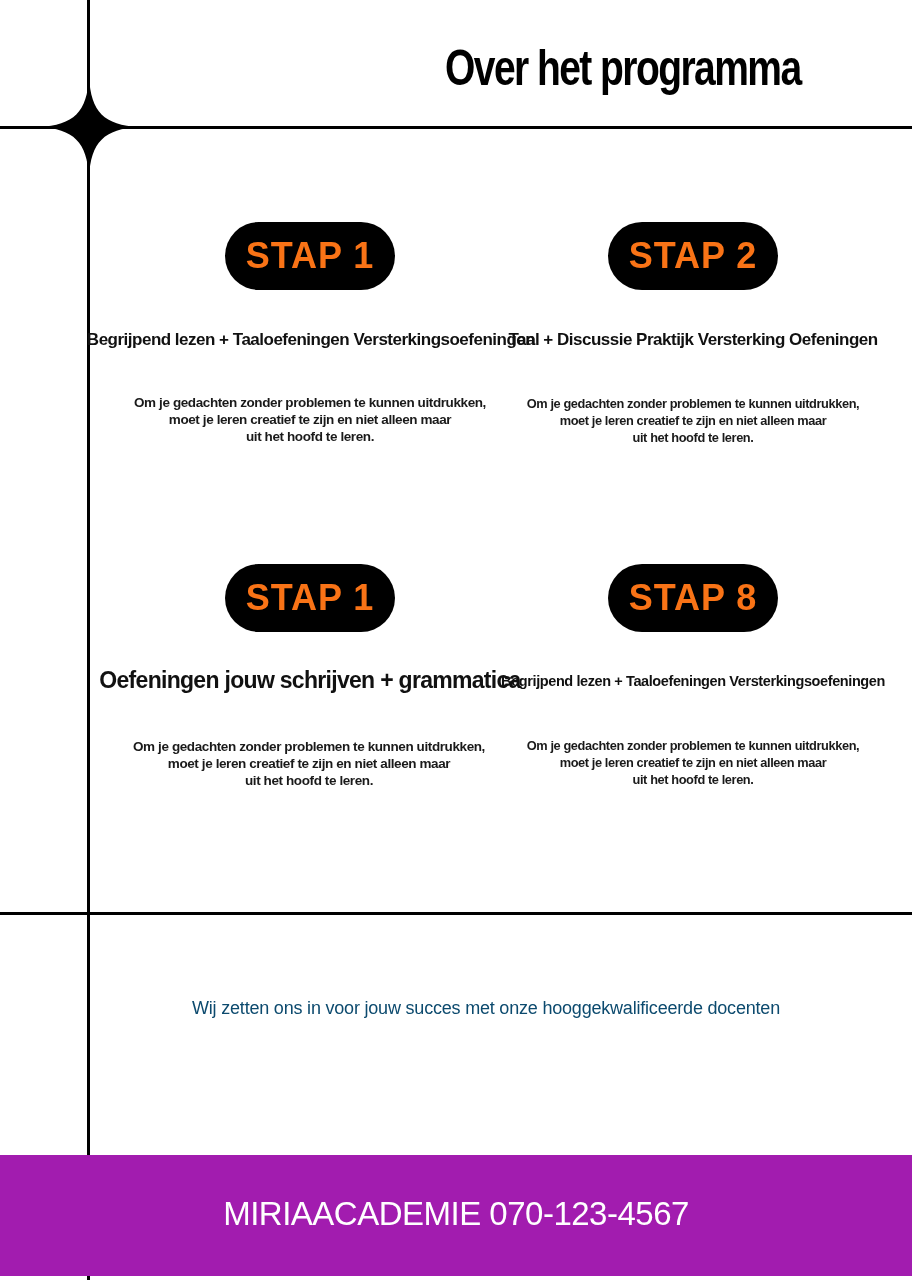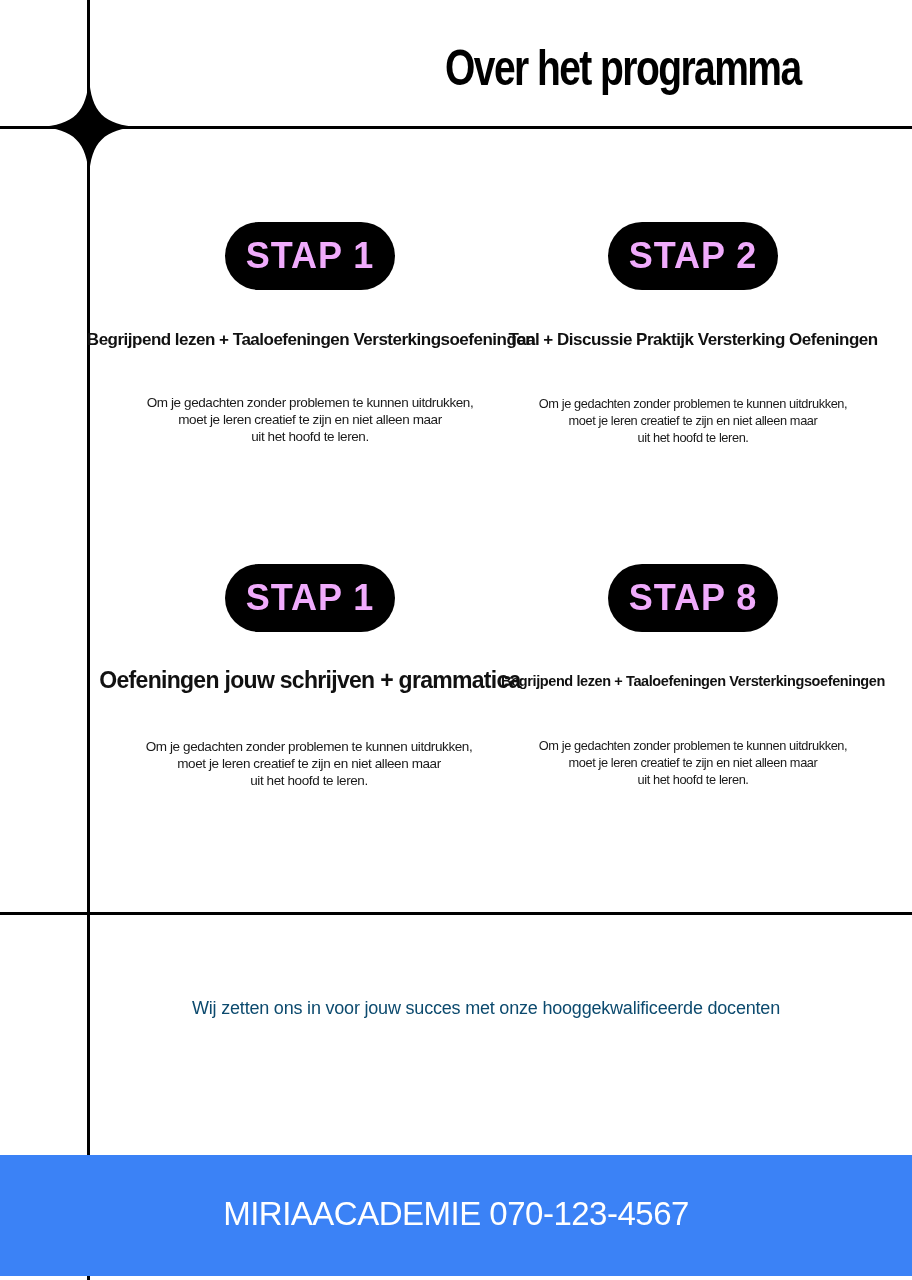--- a/index.html
+++ b/index.html
@@ -15,52 +15,52 @@
 
     .title {
       position: absolute; top: 40px; left: 445px; width: 412px; height: 56px;
       font-family: "Liberation Sans", sans-serif; font-weight: 700; font-size: 50px;
       letter-spacing: -2px; white-space: nowrap; color: #000;
       transform-origin: left top; transform: scaleX(0.78);
       line-height: 56px;
     }
 
     .pill {
-      position: absolute; width: 170px; height: 68px; background: #000; color: #f0abfc;
+      position: absolute; width: 170px; height: 68px; background: #000; color: #f97316;
       border-radius: 34px; display: flex; align-items: center; justify-content: center;
       font-family: "Liberation Sans", sans-serif; font-weight: 700; font-size: 36px;
       letter-spacing: 1px; z-index: 3;
     }
 
     .step-heading {
       position: absolute; white-space: nowrap; text-align: center; color: #111;
       font-family: "Liberation Sans", sans-serif; font-weight: 700; z-index: 2;
       transform: translateX(-50%);
     }
     .step-heading.sm { font-size: 17px; letter-spacing: -0.5px; }
     .step-heading.xs { font-size: 14.5px; letter-spacing: -0.4px; }
     .step-heading.lg { font-size: 23px; letter-spacing: -0.7px; }
 
     .step-body {
       position: absolute; width: 380px; text-align: center; color: #1a1a1a;
       font-family: "Liberation Sans", sans-serif; font-size: 13.5px; line-height: 16.8px;
-      letter-spacing: -0.4px; transform: translateX(-50%); z-index: 2;
+      letter-spacing: -0.4px; transform: translateX(-50%); z-index: 2; font-weight: bold;
     }
     .step-body.r { font-size: 12.8px; }
     .step-body span { display: block; }
 
     .tagline {
       position: absolute; top: 995px; left: 486px; width: 680px; transform: translateX(-50%);
       text-align: center; font-family: "Liberation Sans", sans-serif; font-size: 18px;
       line-height: 27px; color: #0c4a6e; letter-spacing: -0.2px;
     }
     .tagline span { display: block; }
 
     .footer {
-      position: absolute; left: 0; top: 1155px; width: 912px; height: 121px; background: #3b82f6;
+      position: absolute; left: 0; top: 1155px; width: 912px; height: 121px; background: #a21caf;
       display: flex; align-items: center; justify-content: center; z-index: 3;
     }
     .footer-text {
       color: #fff; font-family: "Liberation Sans", sans-serif; font-size: 33px;
       font-weight: 400; letter-spacing: -0.5px; margin-top: -4px;
     }
   </style>
 </head>
 <body>
 

